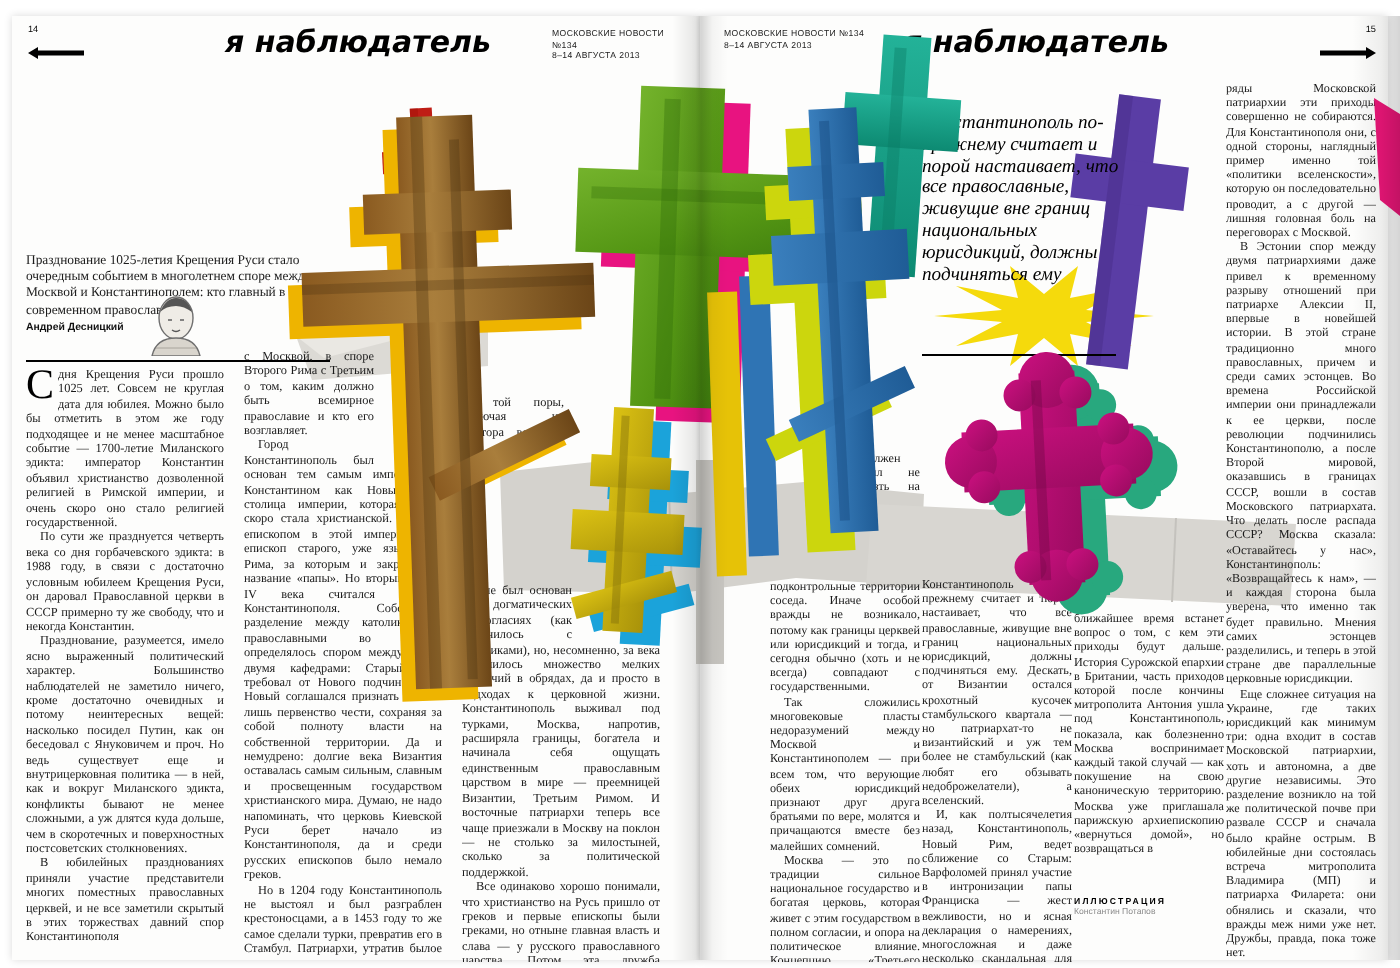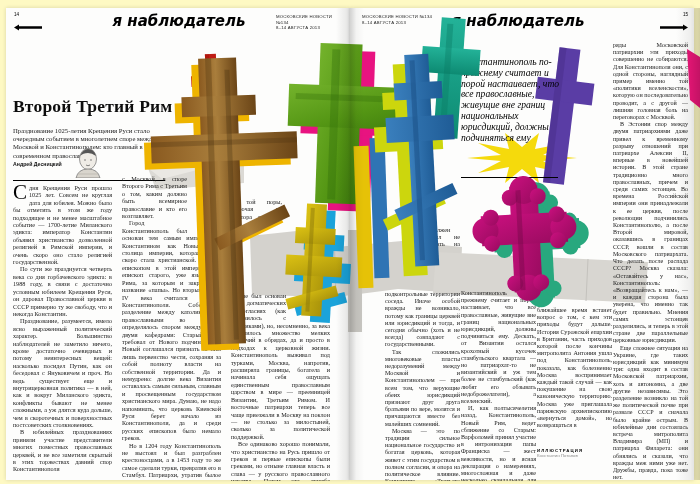--- a/index.html
+++ b/index.html
@@ -1,16 +1,16 @@
 <!DOCTYPE html>
 <html lang="ru"><head>
 <meta charset="utf-8">
 <style>
   html,body{margin:0;padding:0;background:#e9e8e5;}
-  .spread{position:relative;width:700px;height:484px;background:#fef9c3;overflow:hidden;
+  .spread{position:relative;width:700px;height:484px;background:#ffffff;overflow:hidden;
           font-family:"Liberation Serif",serif;color:#1a1a1a;}
   .page{position:absolute;top:8px;height:472px;background:#fdfdfc;}
   .page.left{left:6px;width:344px;box-shadow:0 0 4px rgba(0,0,0,.15);}
   .page.right{left:350px;width:344px;box-shadow:0 0 4px rgba(0,0,0,.15);}
   .abs{position:absolute;}
   
   .section-title{font-family:"DejaVu Sans",sans-serif;font-weight:bold;font-style:italic;
                  font-size:15px;text-align:center;color:#000;}
   .masthead{font-family:"Liberation Sans",sans-serif;font-size:4.3px;line-height:5.6px;
             letter-spacing:.2px;color:#222;text-transform:uppercase;}
@@ -77,21 +77,20 @@
     <svg width="28" height="7">
       <polygon points="0,3.5 5,0.5 5,2.3 28,2.3 28,4.7 5,4.7 5,6.5" fill="#000"></polygon>
     </svg>
   </div>
   <div class="abs z2 section-title" style="left:13px;top:12px;width:332px;">я наблюдатель</div>
   <div class="abs z2 masthead" style="left:276px;top:14px;width:70px;">
     <div>московские новости №134</div>
     <div>8–14 августа 2013</div>
   </div>
 
-  <div class="abs z2 art-title" style="left:13px;top:97px;width:200px;">Второй Третий Рим</div>
   <div class="abs z2 deck" style="left:13px;top:127px;width:152px;">Празднование 1025-летия Крещения Руси стало очередным событием в многолетнем споре между Москвой и Константинополем: кто главный в современном православии</div>
   <div class="abs z2 author" style="left:13px;top:161px;width:70px;">Андрей Десницкий</div>
 
   <svg class="abs z2" style="left:70px;top:147px;" width="36" height="31">
     <ellipse cx="18" cy="12" rx="8.5" ry="10.5" fill="#efece6" stroke="#6f6f6f" stroke-width=".7"></ellipse>
     <path d="M10,9 Q13,2 18,2 Q24,2 26,9 Q22,6 18,6 Q13,6 10,9 Z" fill="#555"></path>
     <path d="M6,31 Q8,22 18,22 Q28,22 30,31 Z" fill="#d9d5cd" stroke="#6f6f6f" stroke-width=".7"></path>
     <line x1="14" y1="13" x2="16" y2="13" stroke="#555" stroke-width=".7"></line>
     <line x1="20" y1="13" x2="22" y2="13" stroke="#555" stroke-width=".7"></line>
     <path d="M16,18 Q18,19.5 20,18" stroke="#555" stroke-width=".7" fill="none"></path>

